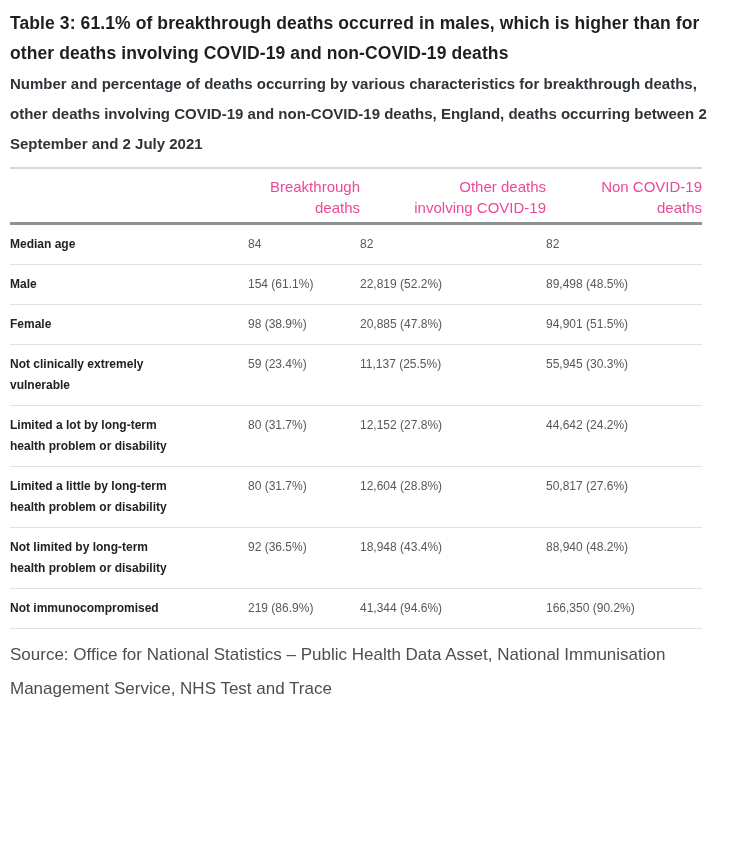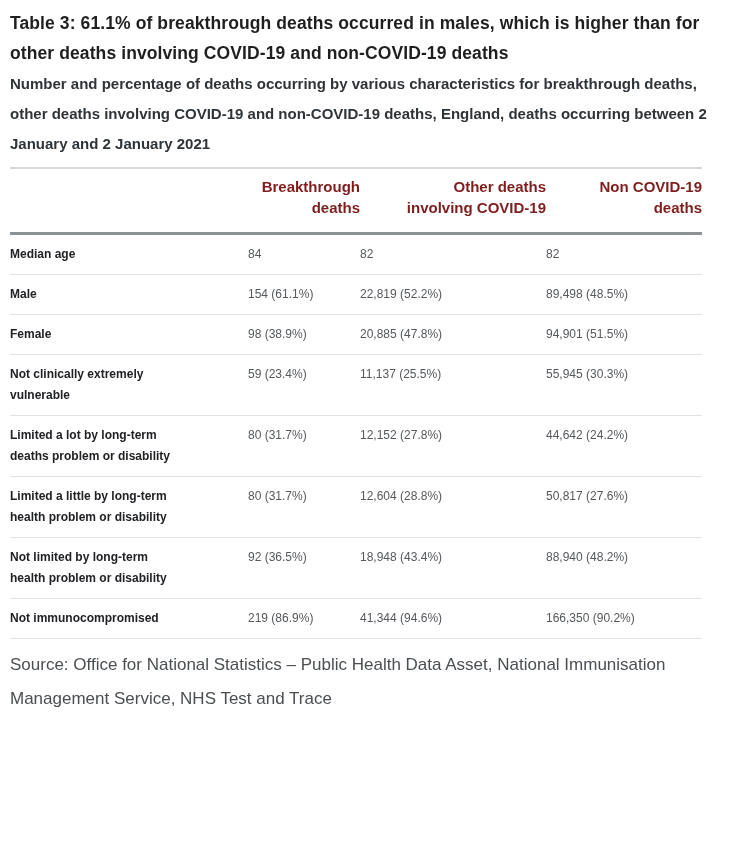--- a/index.html
+++ b/index.html
@@ -22,22 +22,22 @@
   table.stats{
     border-collapse:collapse;table-layout:fixed;
     width:692px;margin-left:0;margin-top:8px;
     border-top:2px solid #d9d9d9;
   }
   table.stats col.c-label{width:238px;}
   table.stats col.c-v1{width:112px;}
   table.stats col.c-v2{width:186px;}
   table.stats col.c-v3{width:156px;}
   thead th{
-    padding:7px 0 14px 0;vertical-align:top;
-    font-size:15px;font-weight:700;line-height:21px;color:#7f1d1d;
+    padding:7px 0 4px 0;vertical-align:top;
+    font-size:15px;font-weight:400;line-height:21px;color:#ec4899;
     text-align:right;border-bottom:3px solid #8f9294;
   }
   thead th:first-child{text-align:left;}
   thead th .hwrap{display:inline-block;max-width:140px;text-align:right;}
   tbody td{
     padding:9px 0;vertical-align:top;
     font-size:12px;line-height:21px;
     border-bottom:1px solid #e2e2e2;
   }
   td.label{font-weight:700;color:#212226;text-align:left;}
@@ -50,21 +50,21 @@
     color:#4b4f53;
   }
 </style>
 </head>
 <body>
 
 <div class="page">
 
   <h1 class="title">Table 3: 61.1% of breakthrough deaths occurred in males, which is higher than for other deaths involving COVID-19 and non-COVID-19 deaths</h1>
 
-  <p class="subtitle">Number and percentage of deaths occurring by various characteristics for breakthrough deaths, other deaths involving COVID-19 and non-COVID-19 deaths, England, deaths occurring between 2 January and 2 January 2021</p>
+  <p class="subtitle">Number and percentage of deaths occurring by various characteristics for breakthrough deaths, other deaths involving COVID-19 and non-COVID-19 deaths, England, deaths occurring between 2 September and 2 July 2021</p>
 
   <table class="stats">
     <colgroup>
       <col class="c-label">
         <col class="c-v1">
         <col class="c-v2">
         <col class="c-v3">
     </colgroup>
     <thead>
       <tr>
@@ -93,21 +93,21 @@
           <td class="val">20,885 (47.8%)</td>
           <td class="val last">94,901 (51.5%)</td>
         </tr>
         <tr>
           <td class="label"><span class="lwrap">Not clinically extremely vulnerable</span></td>
           <td class="val">59 (23.4%)</td>
           <td class="val">11,137 (25.5%)</td>
           <td class="val last">55,945 (30.3%)</td>
         </tr>
         <tr>
-          <td class="label"><span class="lwrap">Limited a lot by long-term deaths problem or disability</span></td>
+          <td class="label"><span class="lwrap">Limited a lot by long-term health problem or disability</span></td>
           <td class="val">80 (31.7%)</td>
           <td class="val">12,152 (27.8%)</td>
           <td class="val last">44,642 (24.2%)</td>
         </tr>
         <tr>
           <td class="label"><span class="lwrap">Limited a little by long-term health problem or disability</span></td>
           <td class="val">80 (31.7%)</td>
           <td class="val">12,604 (28.8%)</td>
           <td class="val last">50,817 (27.6%)</td>
         </tr>

